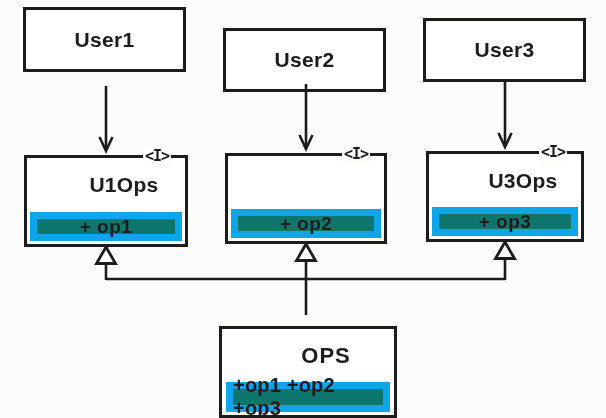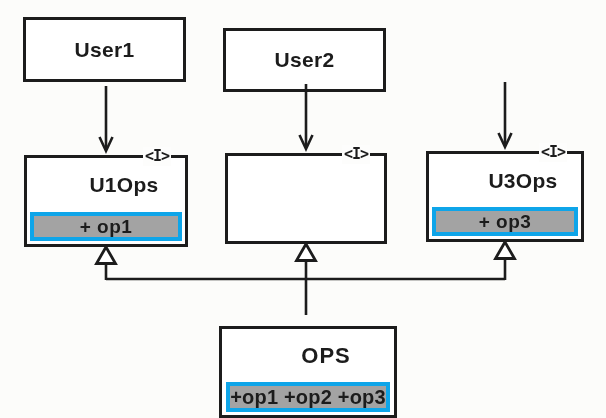--- a/index.html
+++ b/index.html
@@ -22,21 +22,21 @@
   }
   .node-title{
     font-weight:bold;font-size:21px;letter-spacing:0.3px;
   }
   .cls-title{
     position:absolute;left:0;right:0;top:0;bottom:32px;
     display:flex;align-items:center;justify-content:center;padding-left:36px;
   }
   .attr-box{
     position:absolute;left:3px;right:3px;bottom:3px;height:29px;
-    box-sizing:border-box;border:4px solid #0ea5e9;background:#a3a3a3;
+    box-sizing:border-box;border:7px solid #0ea5e9;background:#0f766e;
     display:flex;align-items:center;justify-content:center;
     font-weight:bold;font-size:19px;letter-spacing:0.5px;
   }
   .iface-marker{
     position:absolute;top:-11px;right:14px;
     background:#fdfdfc;
     padding:0 2px;
     font-family:"DejaVu Sans Mono", monospace;
     font-weight:bold;font-size:15px;line-height:19px;letter-spacing:-1px;
     color:#1c1c1c;
@@ -46,37 +46,41 @@
   svg.connectors{
     position:absolute;left:0;top:0;
     pointer-events:none;
   }
 </style>
 </head>
 <body>
 
 <div class="canvas">
 
-  <div class="box simple-box" style="left:23px;top:17px;width:163px;height:65px;">
+  <div class="box simple-box" style="left:23px;top:7px;width:163px;height:65px;">
     <span class="node-title">User1</span>
   </div>
   <div class="box simple-box" style="left:223px;top:20px;width:163px;height:64px;margin-top:8px;">
     <span class="node-title">User2</span>
+  </div>
+  <div class="box simple-box" style="left:423px;top:18px;width:163px;height:64px;">
+    <span class="node-title">User3</span>
   </div>
 
   <div class="box" style="left:24px;top:155px;width:164px;height:92px;">
     <span class="iface-marker">&lt;I&gt;</span>
     <div class="cls-title">
       <span class="node-title">U1Ops</span>
     </div>
     <div class="attr-box">+ op1</div>
   </div>
 
   <div class="box" style="left:225px;top:153px;width:162px;height:91px;">
     <span class="iface-marker">&lt;I&gt;</span>
+    <div class="attr-box">+ op2</div>
   </div>
 
   <div class="box" style="left:426px;top:151px;width:158px;height:91px;">
     <span class="iface-marker">&lt;I&gt;</span>
     <div class="cls-title">
       <span class="node-title">U3Ops</span>
     </div>
     <div class="attr-box">+ op3</div>
   </div>
 

